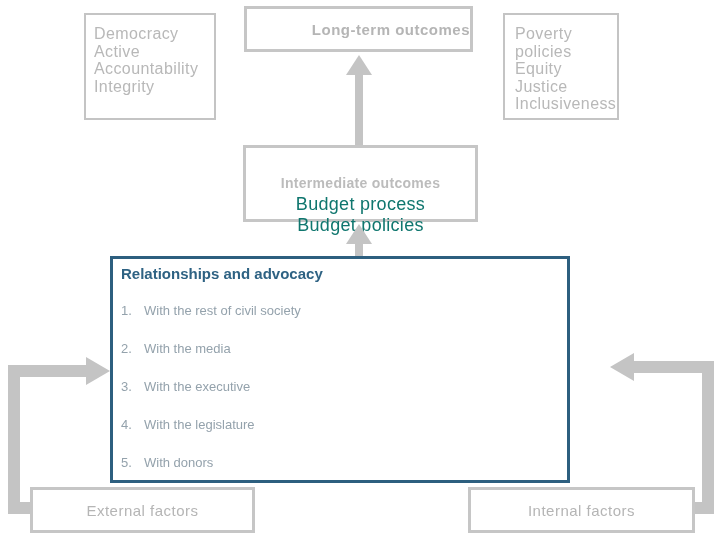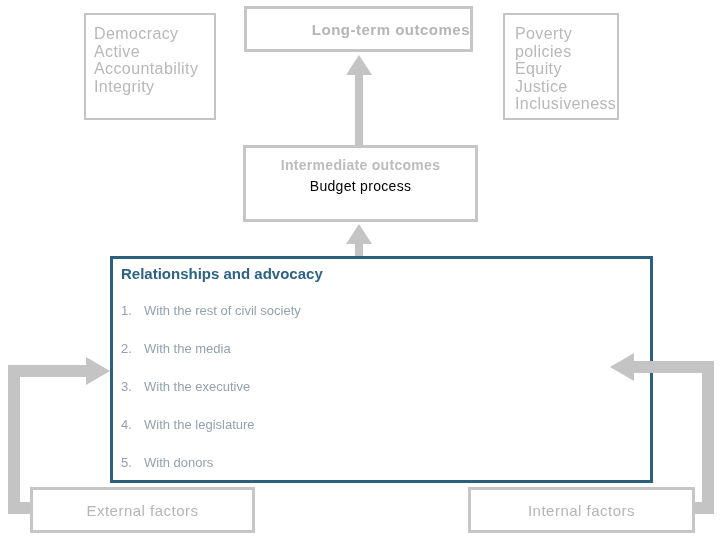--- a/index.html
+++ b/index.html
@@ -18,26 +18,26 @@
   }
   
   #long-term { left:244px; top:6px; width:229px; height:46px;
     display:flex; align-items:center; justify-content:flex-end; }
   #long-term .t { font-size:15px; font-weight:bold; color:#b5b5b5; letter-spacing:0.5px; }
 
   
   #values-right { left:503px; top:13px; width:116px; height:107px; padding:10px 4px 0 10px; }
 
   
-  #intermediate { left:243px; top:145px; width:235px; height:77px; text-align:center; padding-top:7px; }
+  #intermediate { left:243px; top:145px; width:235px; height:77px; text-align:center; padding-top:25px; }
   #intermediate .title { font-size:14px; font-weight:bold; color:#bcbcbc; line-height:21px; letter-spacing:0.3px; }
-  #intermediate .ln { font-size:14px; color:#000000; line-height:21px; letter-spacing:0.3px; }
+  #intermediate .ln { font-size:18px; color:#0f766e; line-height:21px; letter-spacing:0.3px; }
 
   
-  #main-box { left:110px; top:256px; width:543px; height:227px;
+  #main-box { left:110px; top:256px; width:460px; height:227px;
     border:3px solid #2d5f7f; padding:6px 8px 0 8px; }
   #main-box .title { font-size:15px; font-weight:bold; color:#2e6283; line-height:18px; }
   .item { font-size:13px; color:#94a2ac; line-height:13px; margin-top:25px; }
   .item.first { margin-top:21px; }
   .item .num { display:inline-block; width:23px; }
 
   
   #external, #internal { display:flex; align-items:center; justify-content:center; }
   #external { left:30px; top:487px; width:225px; height:46px; }
   #internal { left:468px; top:487px; width:227px; height:46px;text-align:center; }
@@ -94,20 +94,21 @@
   </div>
 
   <div>
     <div class="seg" id="a1-shaft"></div>
     <div class="tri tri-up" id="a1-head"></div>
   </div>
 
   <div class="box gray3" id="intermediate">
     <div class="title">Intermediate outcomes</div>
     <div class="ln">Budget process</div>
+    <div class="ln">Budget policies</div>
   </div>
 
   <div>
     <div class="seg" id="a2-shaft"></div>
     <div class="tri tri-up" id="a2-head"></div>
   </div>
 
   <div class="box" id="main-box">
     <div class="title">Relationships and advocacy</div>
     <div class="item first">

